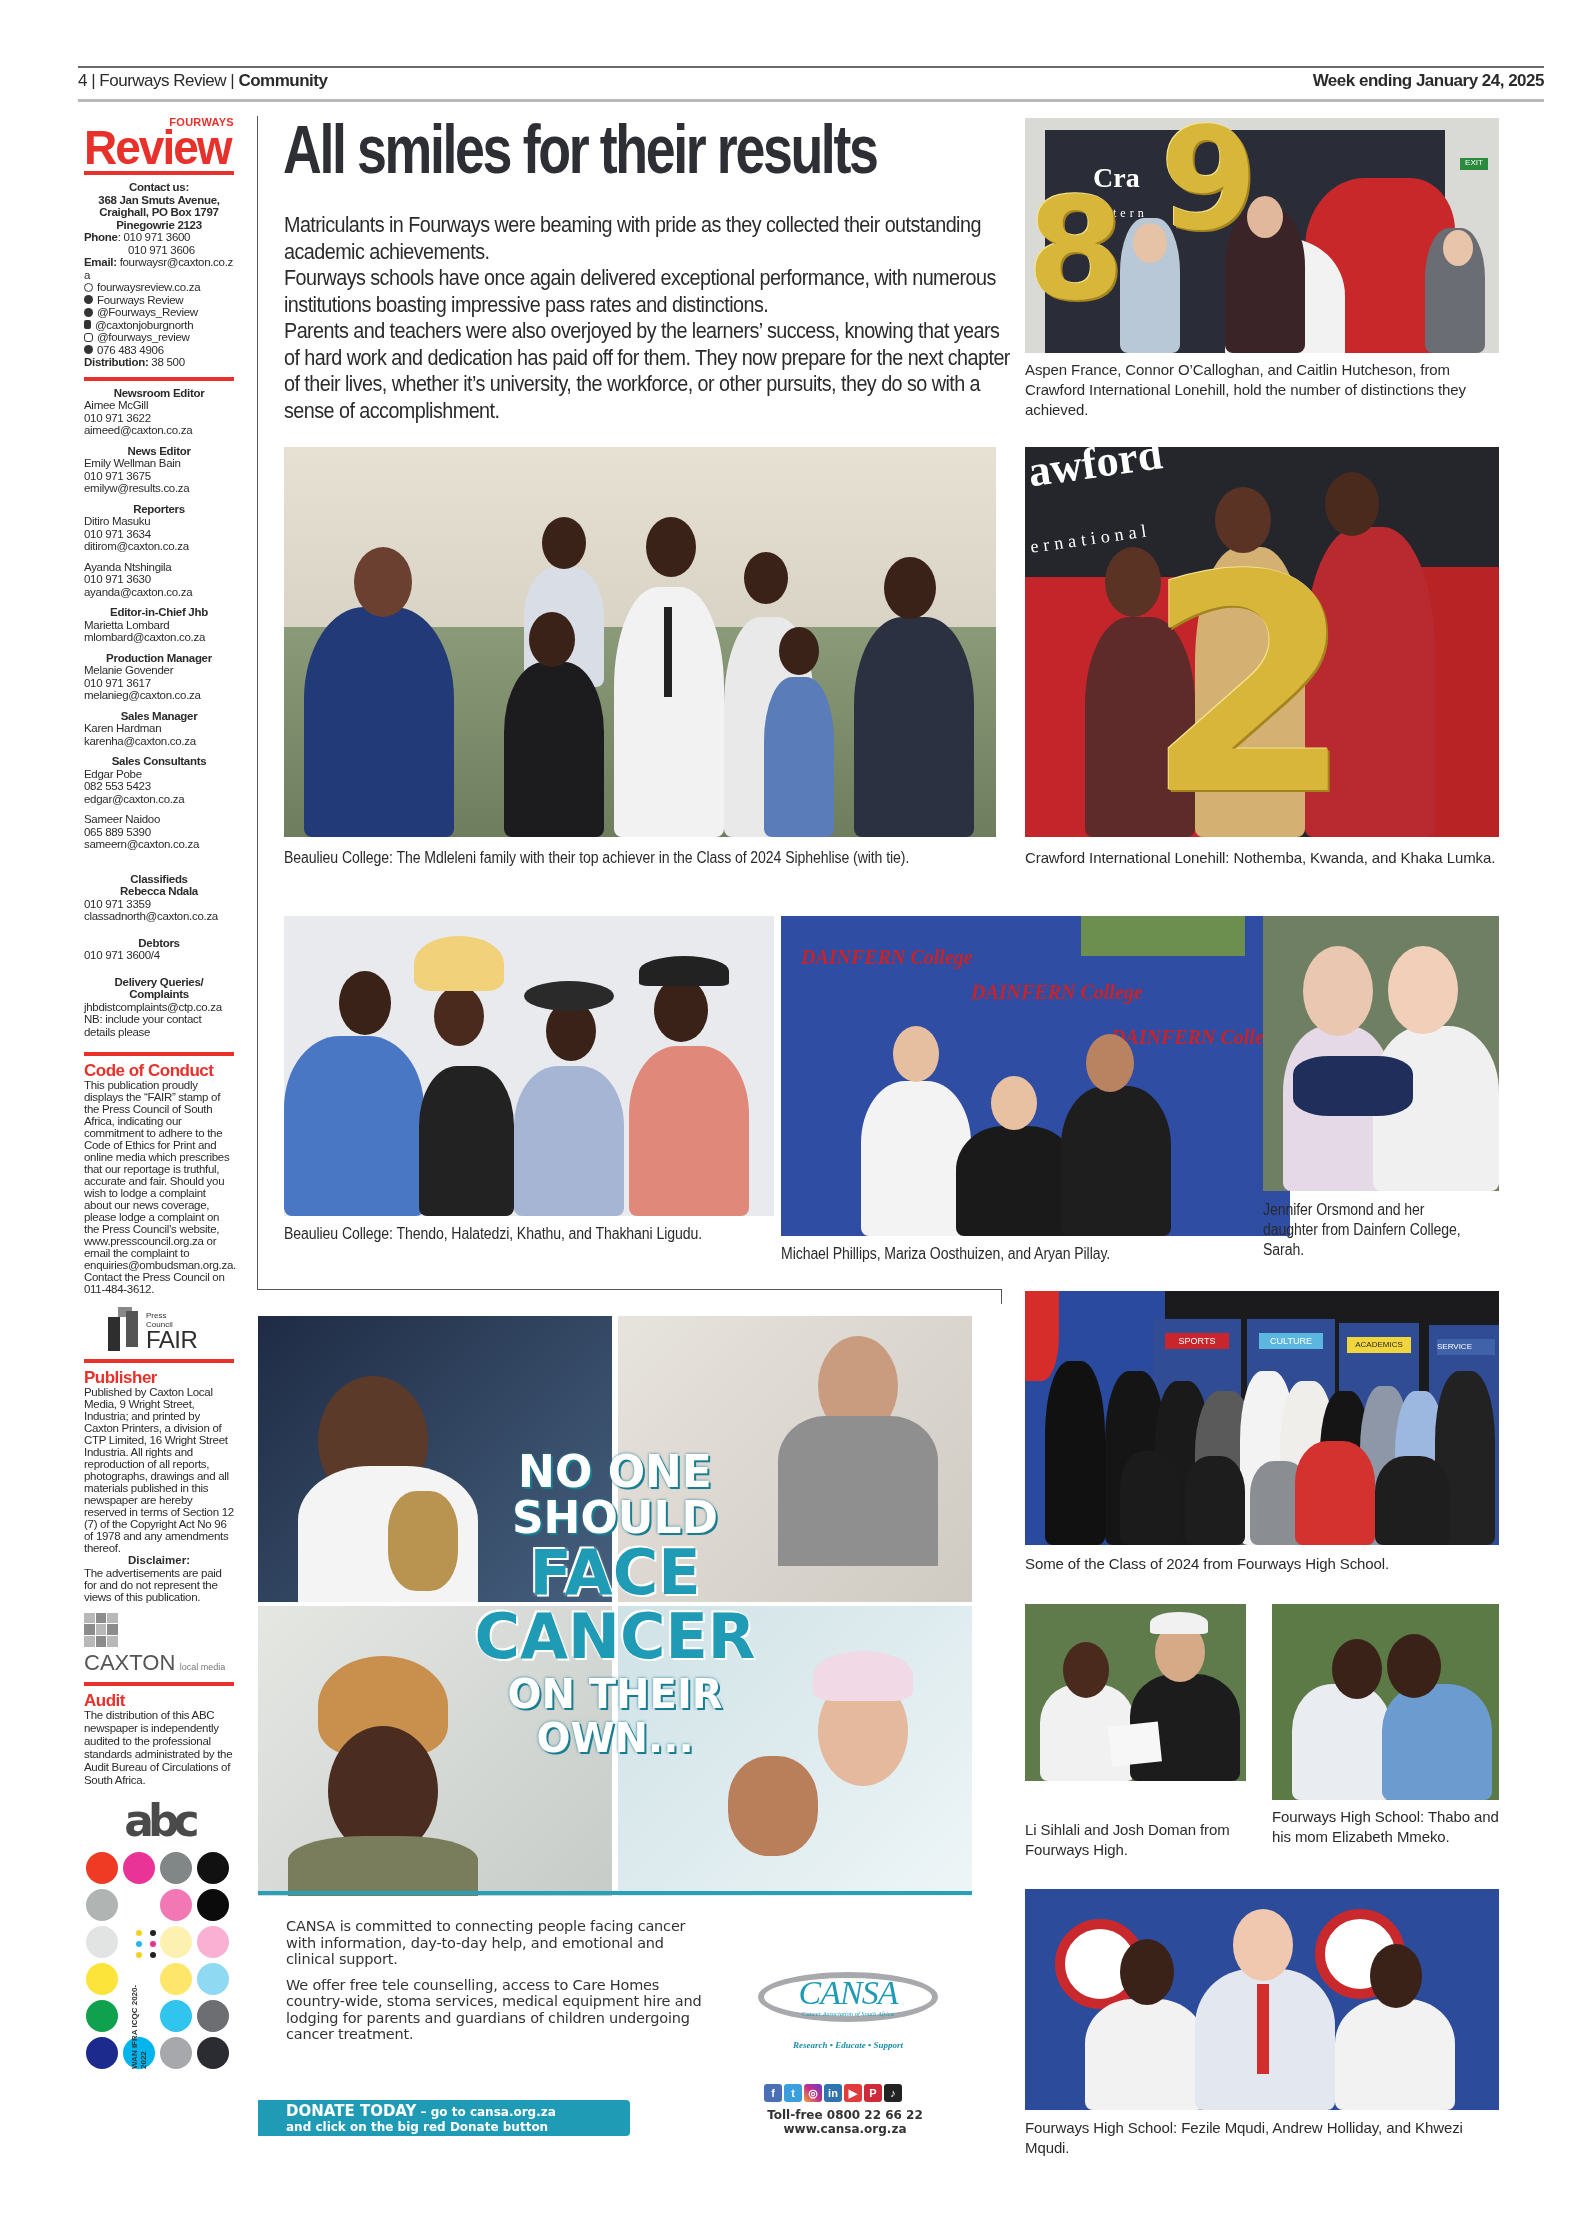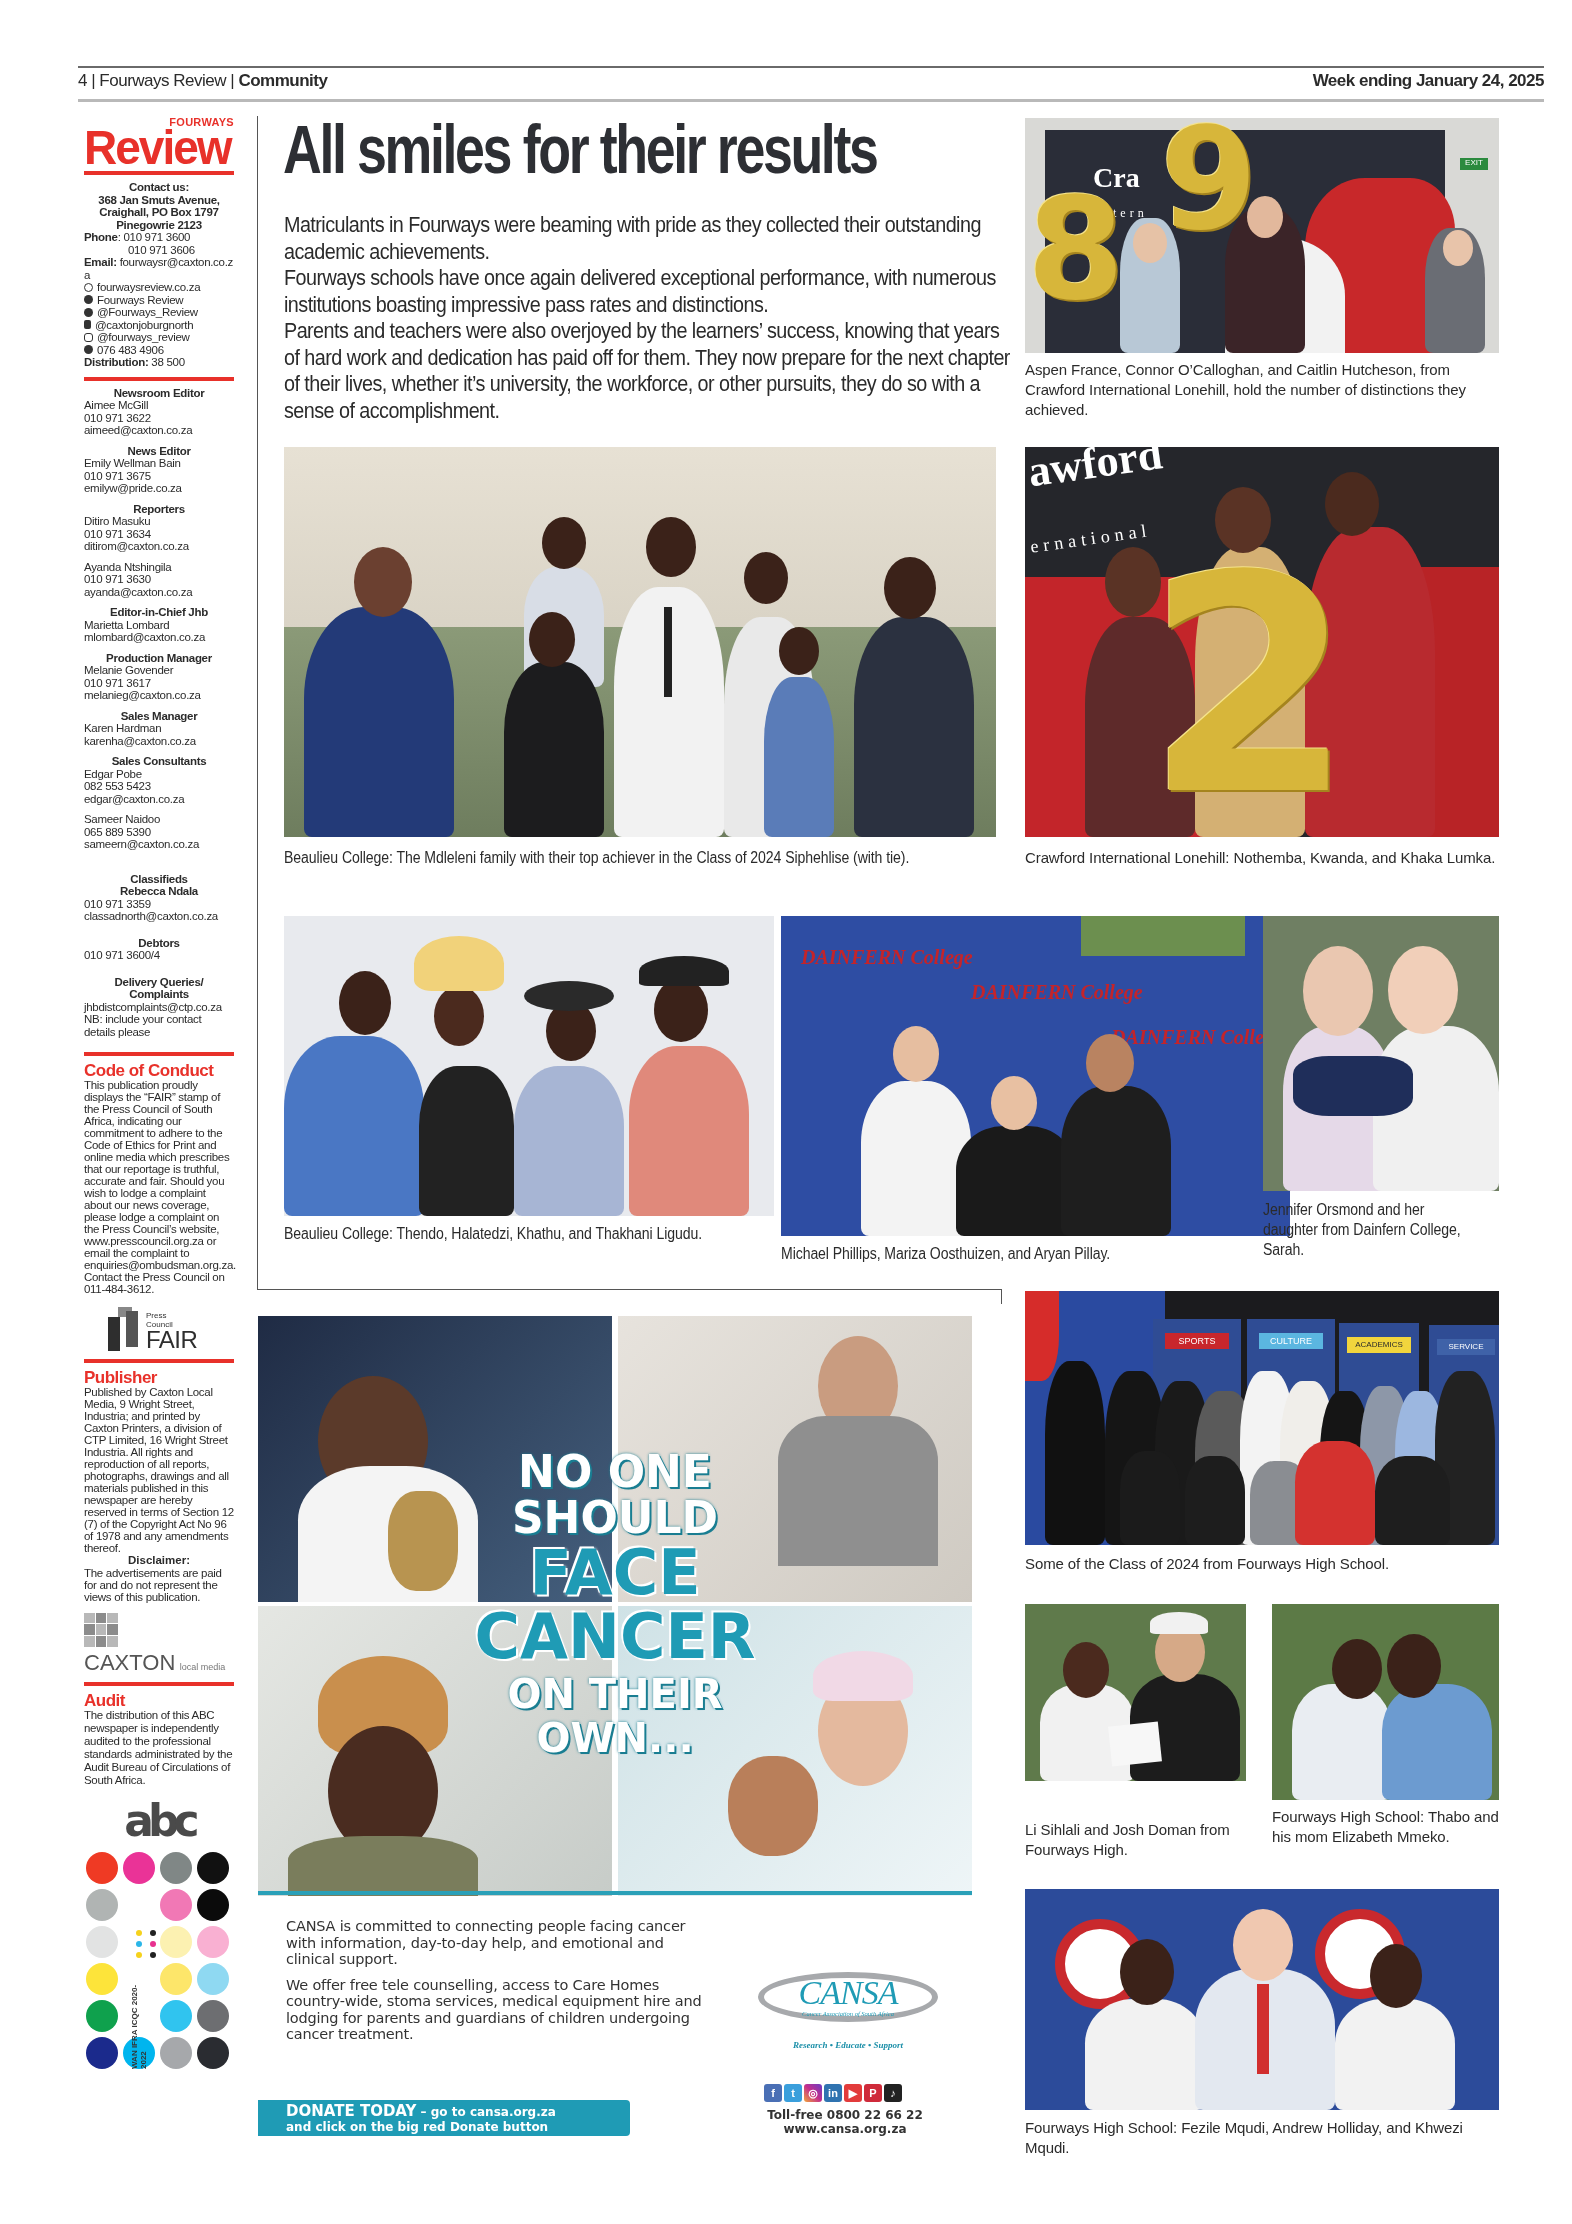--- a/index.html
+++ b/index.html
@@ -146,21 +146,21 @@
     <div class="sb-block">
       <div class="sb-head">Newsroom Editor</div>
       <div>Aimee McGill</div>
       <div>010 971 3622</div>
       <div>aimeed@caxton.co.za</div>
     </div>
     <div class="sb-block">
       <div class="sb-head">News Editor</div>
       <div>Emily Wellman Bain</div>
       <div>010 971 3675</div>
-      <div>emilyw@pride.co.za</div>
+      <div>emilyw@results.co.za</div>
     </div>
     <div class="sb-block">
       <div class="sb-head">Reporters</div>
       <div>Ditiro Masuku</div>
       <div>010 971 3634</div>
       <div>ditirom@caxton.co.za</div>
     </div>
     <div class="sb-block">
       <div>Ayanda Ntshingila</div>
       <div>010 971 3630</div>
@@ -413,21 +413,21 @@
   <div class="scene">
     <div style="position:absolute;left:0;top:0;width:140px;height:254px;background:#2a4aa0"></div>
     <div style="position:absolute;left:0;top:0;width:34px;height:90px;background:#d62c2a;border-radius:0 0 50% 0"></div>
     <div style="position:absolute;left:128px;top:28px;width:88px;height:226px;background:#2f4c94"></div>
     <div style="position:absolute;left:140px;top:42px;width:64px;height:16px;background:#c8262c;color:#fff;font-size:9px;text-align:center;line-height:16px">SPORTS</div>
     <div style="position:absolute;left:222px;top:28px;width:88px;height:226px;background:#2f4c94"></div>
     <div style="position:absolute;left:234px;top:42px;width:64px;height:16px;background:#5bb6e0;color:#fff;font-size:9px;text-align:center;line-height:16px">CULTURE</div>
     <div style="position:absolute;left:314px;top:32px;width:80px;height:222px;background:#2f4c94"></div>
     <div style="position:absolute;left:322px;top:46px;width:64px;height:16px;background:#f1d53d;color:#2b2b2b;font-size:8px;text-align:center;line-height:16px">ACADEMICS</div>
     <div style="position:absolute;left:404px;top:34px;width:70px;height:220px;background:#2f4c94"></div>
-    <div style="position:absolute;left:412px;top:48px;width:58px;height:16px;background:#3f62a8;color:#fff;font-size:8px;text-align:center;line-height:16px">SERVICE</div>
+    <div style="position:absolute;left:412px;top:48px;width:58px;height:16px;background:#3f62a8;color:#fff;font-size:8px;line-height:16px">SERVICE</div>
     <div class="person" style="left:20px;top:70px;width:60px;height:184px;background:#111"></div>
     <div class="person" style="left:80px;top:80px;width:60px;height:174px;background:#151515"></div>
     <div class="person" style="left:130px;top:90px;width:55px;height:164px;background:#1a1a1a"></div>
     <div class="person" style="left:170px;top:100px;width:60px;height:154px;background:#5a5a5a"></div>
     <div class="person" style="left:215px;top:80px;width:55px;height:174px;background:#f3f3f3"></div>
     <div class="person" style="left:255px;top:90px;width:55px;height:164px;background:#f0eeea"></div>
     <div class="person" style="left:295px;top:100px;width:50px;height:154px;background:#151515"></div>
     <div class="person" style="left:335px;top:95px;width:50px;height:159px;background:#8d97a8"></div>
     <div class="person" style="left:370px;top:100px;width:50px;height:154px;background:#9cb7e0"></div>
     <div class="person" style="left:410px;top:80px;width:60px;height:174px;background:#222"></div>

